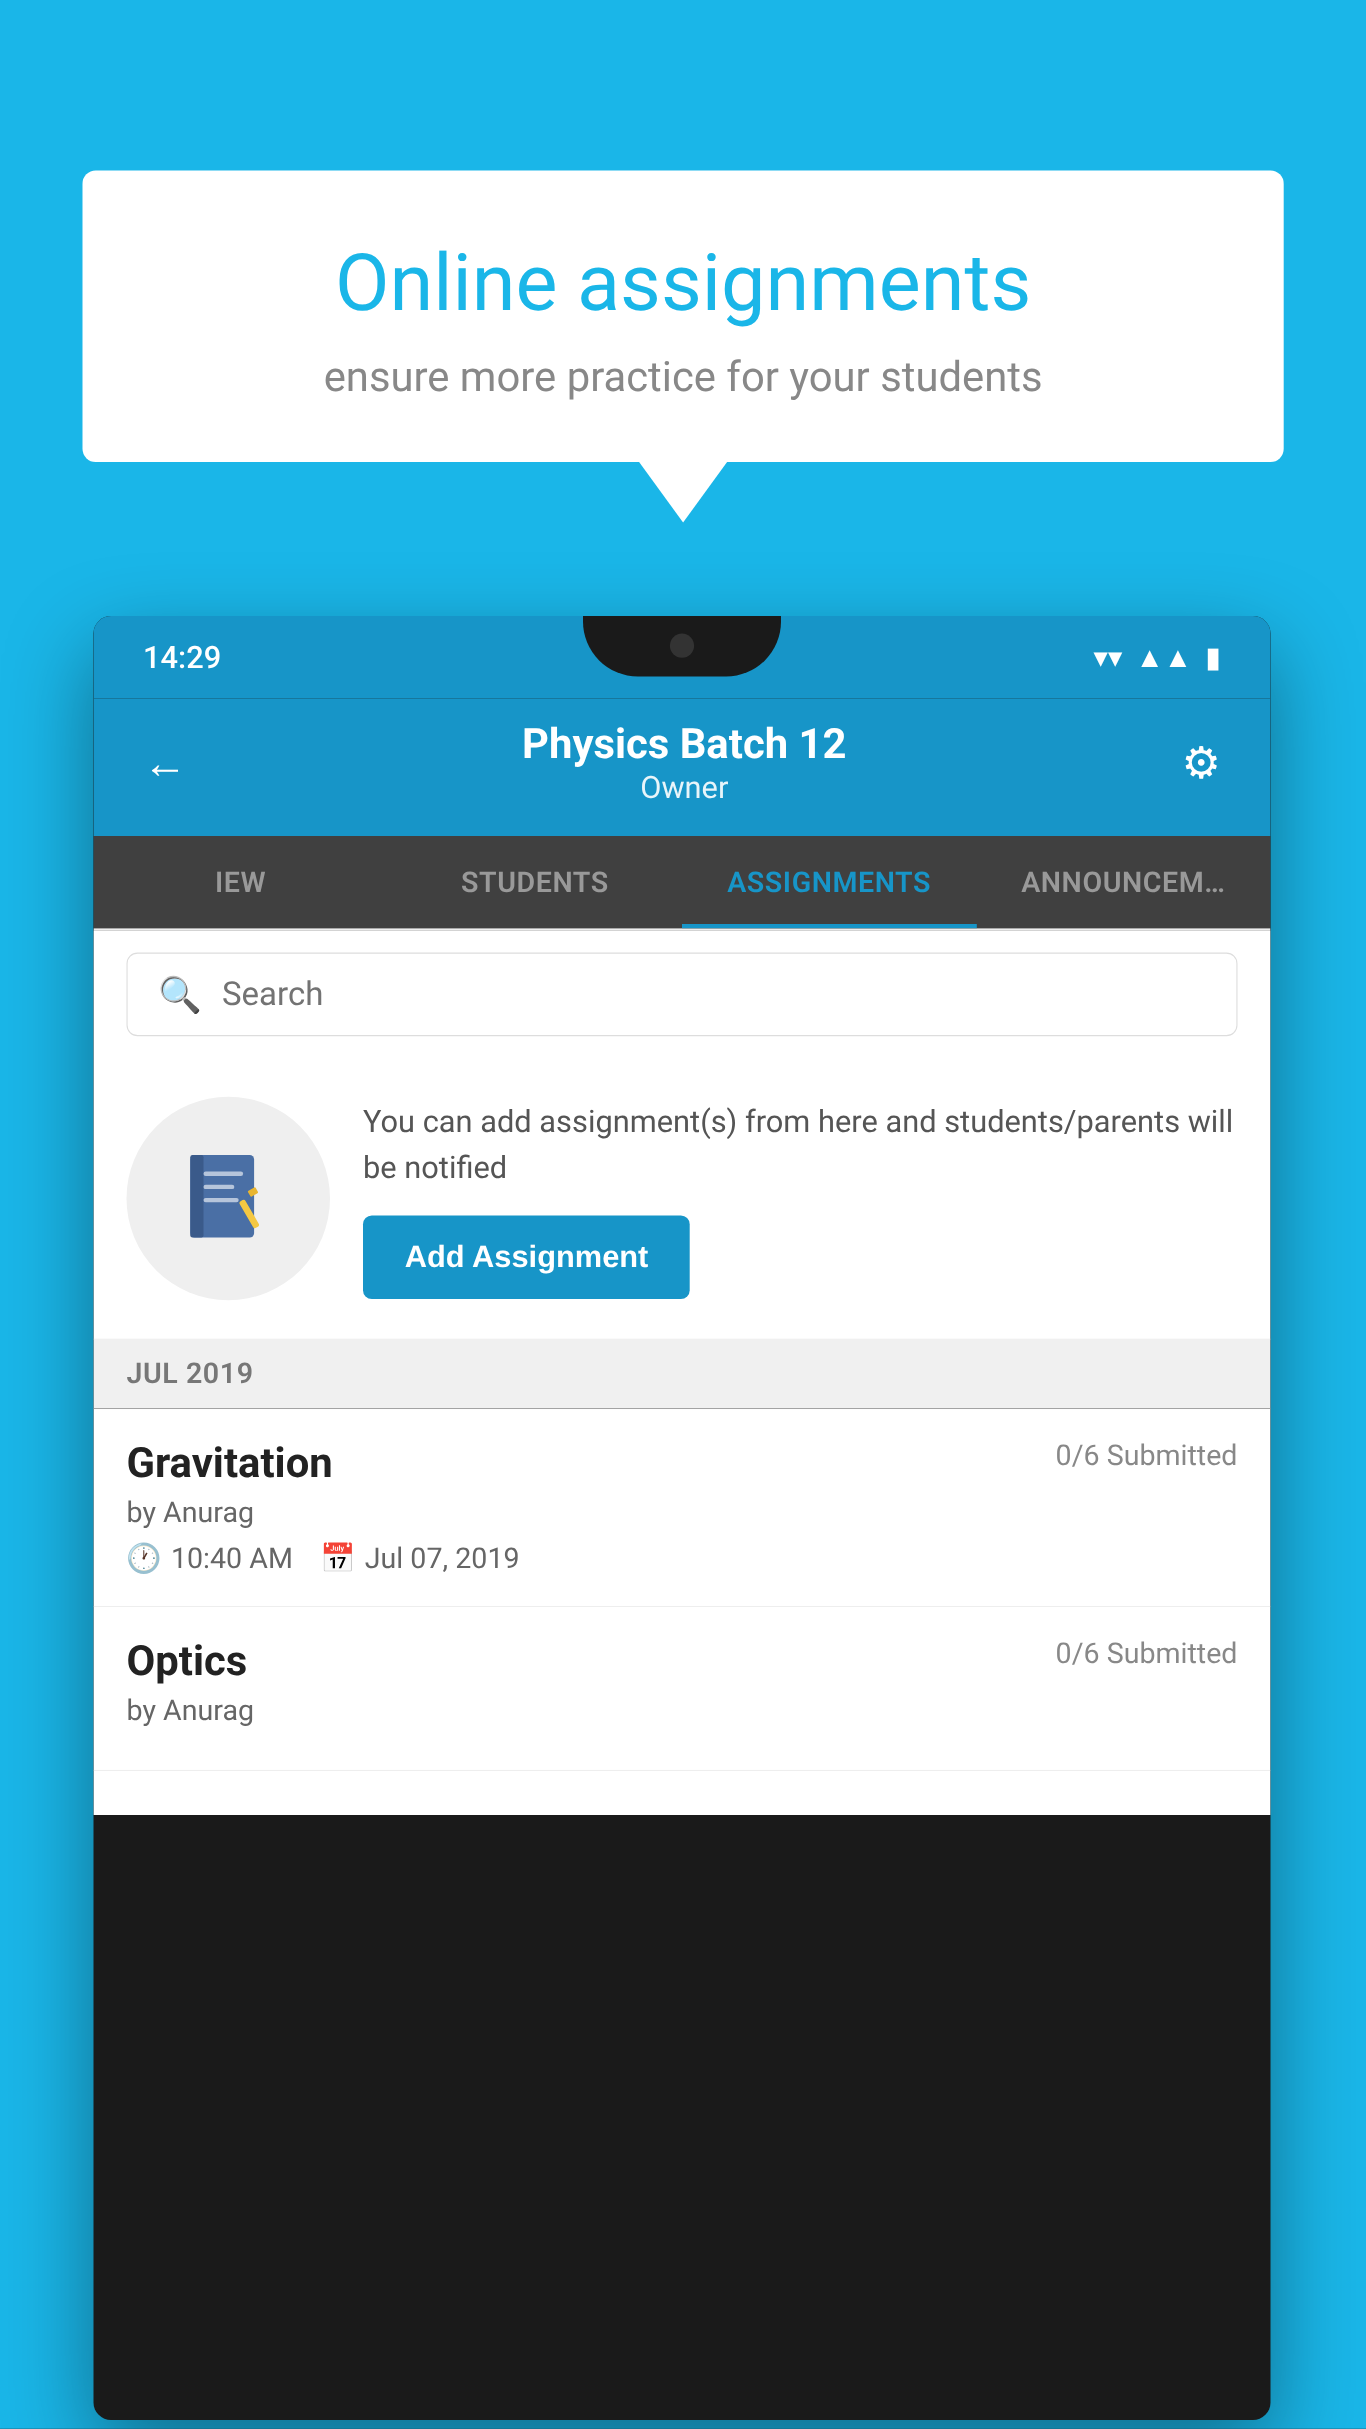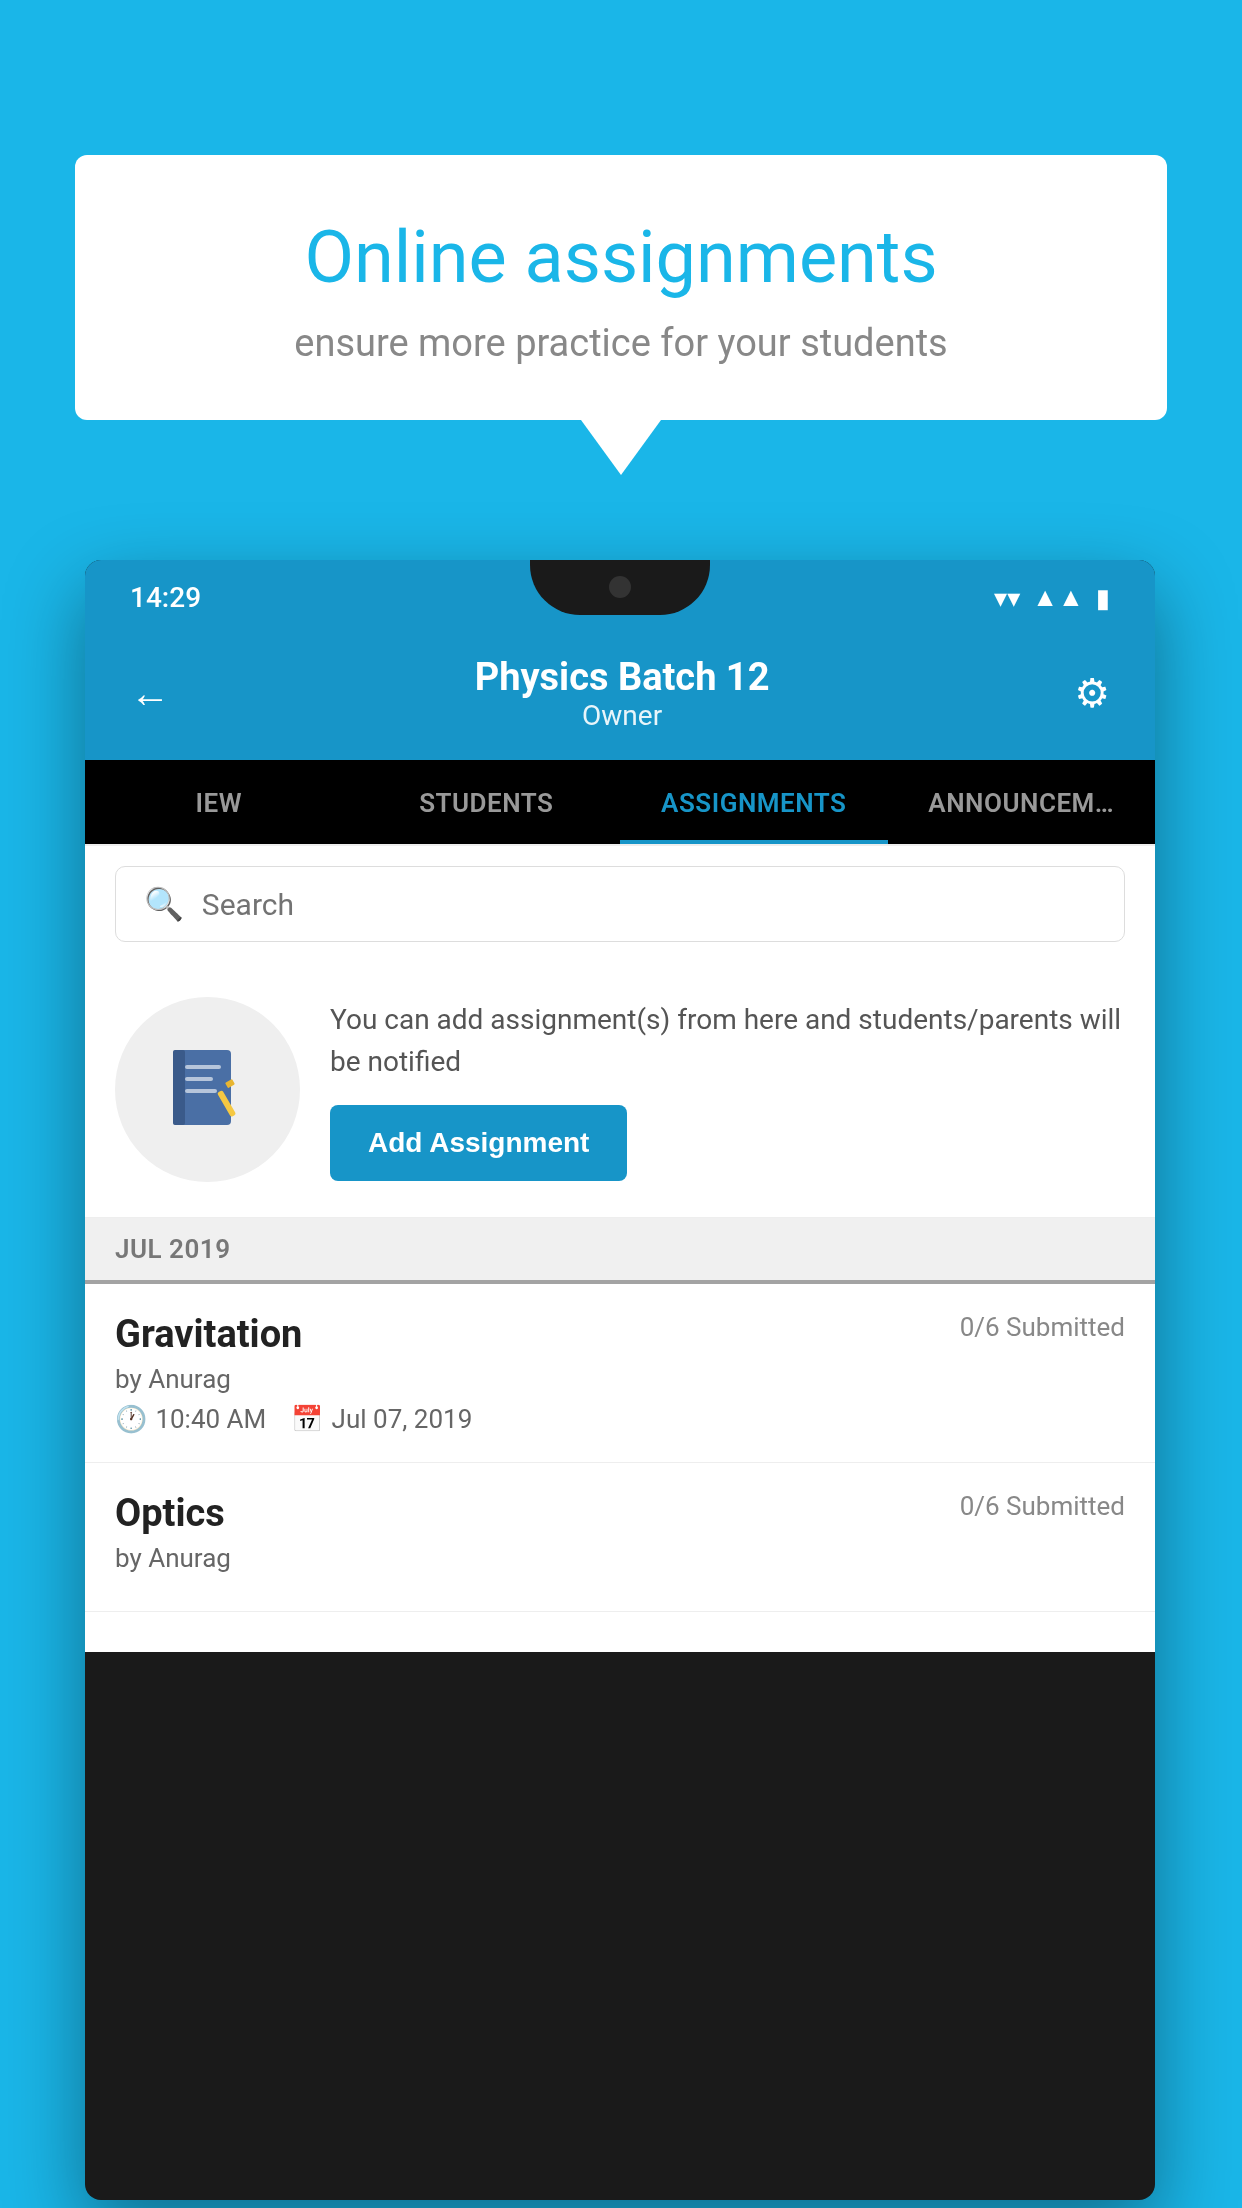--- a/index.html
+++ b/index.html
@@ -145,21 +145,21 @@
       font-size: 28px;
     }
 
     .settings-icon {
       color: white;
       font-size: 40px;
     }
 
     
     .tab-bar {
-      background: #000000;
+      background: #404040;
       display: flex;
       border-bottom: 2px solid #eee;
       overflow: hidden;
     }
 
     .tab-item {
       flex: 1;
       text-align: center;
       padding: 28px 10px 22px;
       font-size: 26px;
@@ -254,21 +254,21 @@
     }
 
     
     .section-header {
       background: #f0f0f0;
       padding: 16px 30px;
       font-size: 26px;
       color: #777;
       font-weight: 600;
       letter-spacing: 0.5px;
-      border-bottom: 4px solid #a3a3a3;
+      border-bottom: 1px solid #a3a3a3;
     }
 
     
     .assignment-item {
       background: white;
       padding: 28px 30px;
       border-bottom: 1px solid #eee;
     }
 
     .assignment-row-top {

